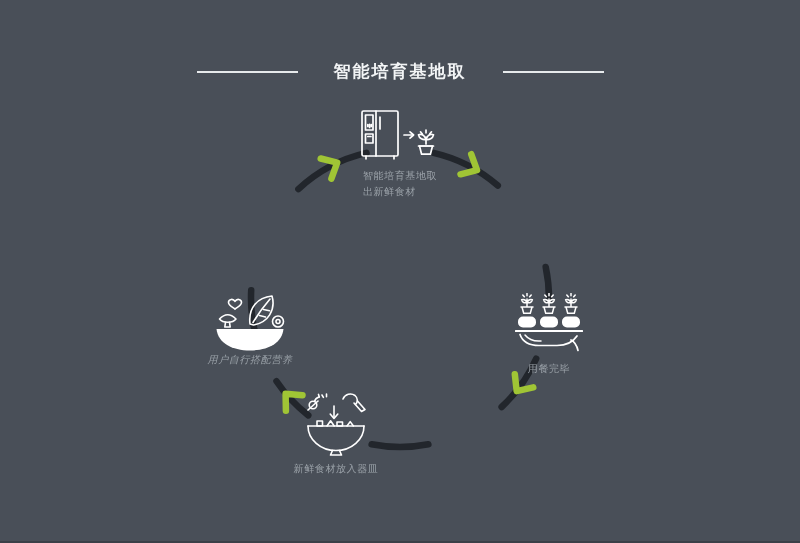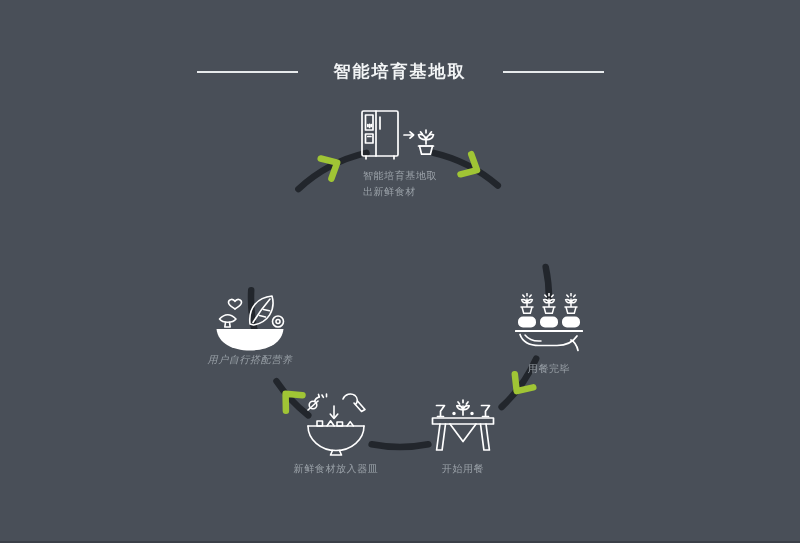--- a/index.html
+++ b/index.html
@@ -85,39 +85,20 @@
       <g stroke="#fff" fill="none" stroke-linecap="round" stroke-linejoin="round">
         <line x1="0.8" y1="38" x2="67.2" y2="38" stroke-width="2.2"></line>
         <path d="M5,41.5 C8,50 16,52.5 24,52.5 L42,52.5 C52,52.5 58,49 62,43" stroke-width="1.7"></path>
         <path d="M10,42 C14,47 20,48.5 26,48" stroke-width="1.5"></path>
         <path d="M56,47 C60,49 62,53 63,57.5" stroke-width="1.7"></path>
       </g>
     </svg>
     <div class="label" style="margin-top:6px;">用餐完毕</div>
   </div>
 
-  <div class="node" style="left:463px;top:398px;">
-    <svg class="icon" width="64" height="58" viewBox="0 0 64 58">
-      <g stroke="#fff" stroke-width="1.7" fill="none" stroke-linecap="round" stroke-linejoin="round">
-        <path d="M32,2 v2.6 M27,4 l1.6,2 M37,4 l-1.6,2"></path>
-        <line x1="32" y1="8" x2="32" y2="17"></line>
-        <path d="M32,11.5 C30.6,8 28,7.2 25.8,7.8 C26.5,11 29.4,12.2 32,11.5 Z"></path>
-        <path d="M32,11.5 C33.4,8 36,7.2 38.2,7.8 C37.5,11 34.6,12.2 32,11.5 Z"></path>
-        <circle cx="23" cy="15.5" r="0.9" fill="#fff"></circle>
-        <circle cx="41" cy="15.5" r="0.9" fill="#fff"></circle>
-        <path d="M5.5,7.5 h8 l-4,5.8 v4.2 M6.5,18.5 h6"></path>
-        <path d="M50.5,7.5 h8 l-4,5.8 v4.2 M51.5,18.5 h6"></path>
-        <rect x="1.5" y="20" width="61" height="6"></rect>
-        <path d="M19,26 l13,17.5 13,-17.5"></path>
-        <path d="M9,26 l-3.4,26 M14.5,26 l-3.4,26 M5.6,52 h5.5"></path>
-        <path d="M55,26 l3.4,26 M49.5,26 l3.4,26 M52.9,52 h5.5"></path>
-      </g>
-    </svg>
-    <div class="label" style="margin-top:5px;">开始用餐</div>
-  </div>
 
   <div class="node" style="left:336px;top:392px;">
     <svg class="icon" width="62" height="66" viewBox="0 0 62 66">
       <g stroke="#fff" stroke-width="1.6" fill="none" stroke-linecap="round" stroke-linejoin="round">
         <circle cx="8" cy="13" r="3.8"></circle>
         <path d="M9.5,9.5 q1,-3.5 4.5,-4.5"></path>
         <path d="M3,18 l10,-9"></path>
         <path d="M17,3 l1.4,2.4 M21.5,2 v2.8 M13.5,2.4 l0.8,2.6"></path>
         <path d="M38,7 C40,2 46,0.5 50,3.5 C53,6 53,10 50.5,12.5"></path>
         <path d="M49,11 l7.5,8.5 M52.5,9 l7.5,8.5 M56.5,19.5 l3.5,-2"></path>

